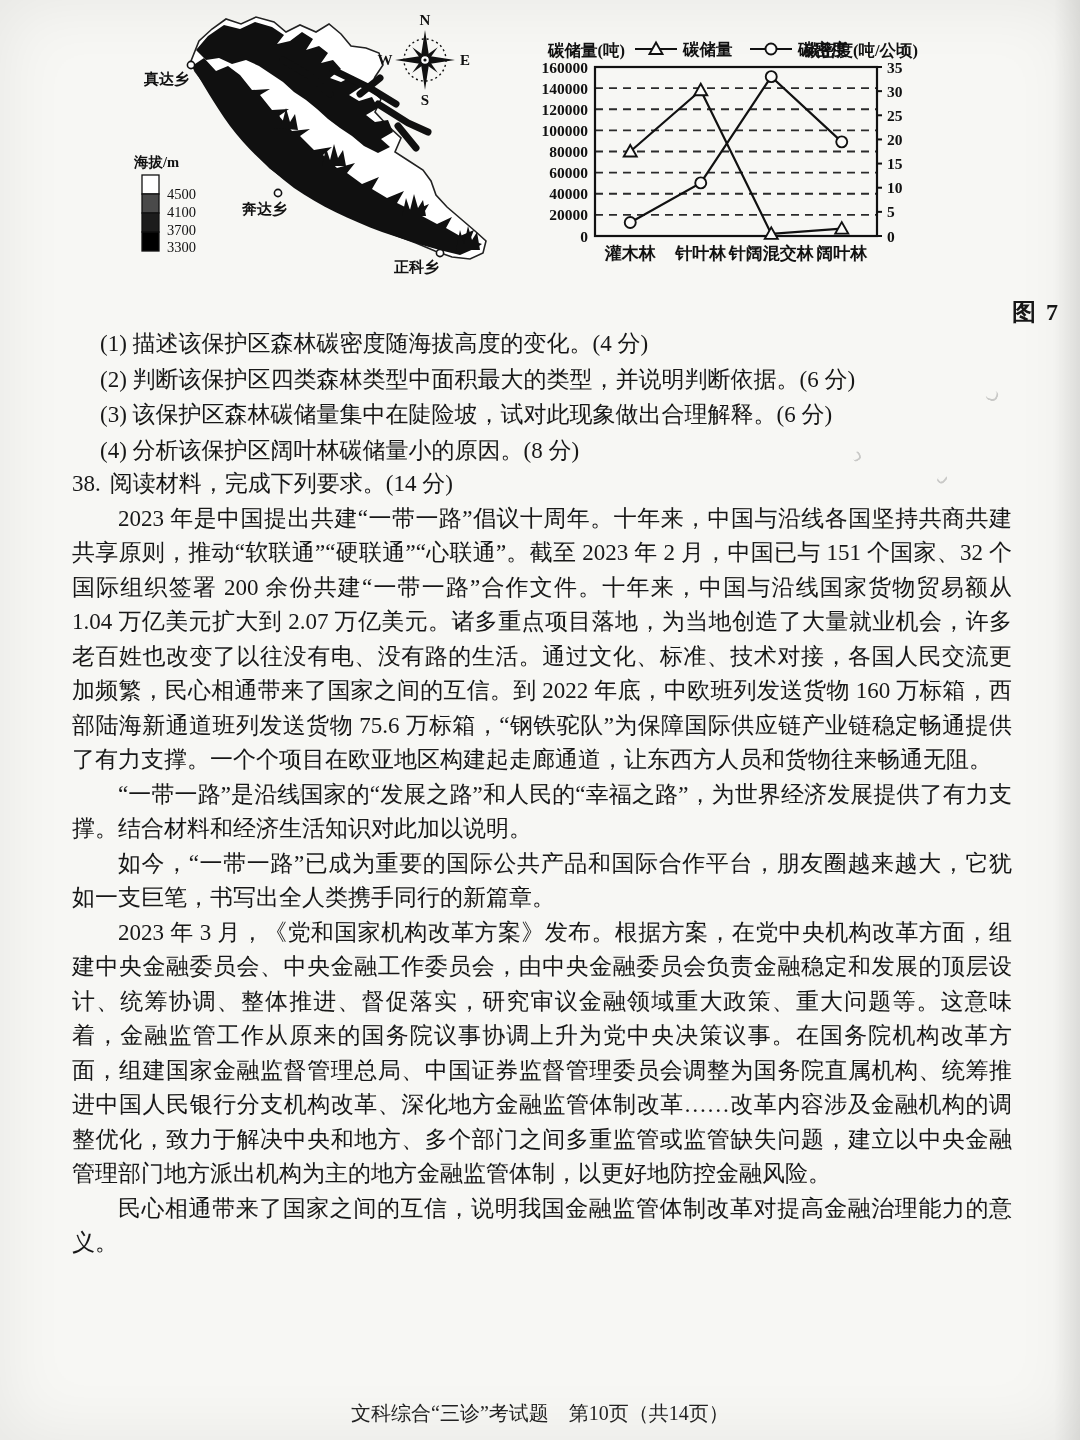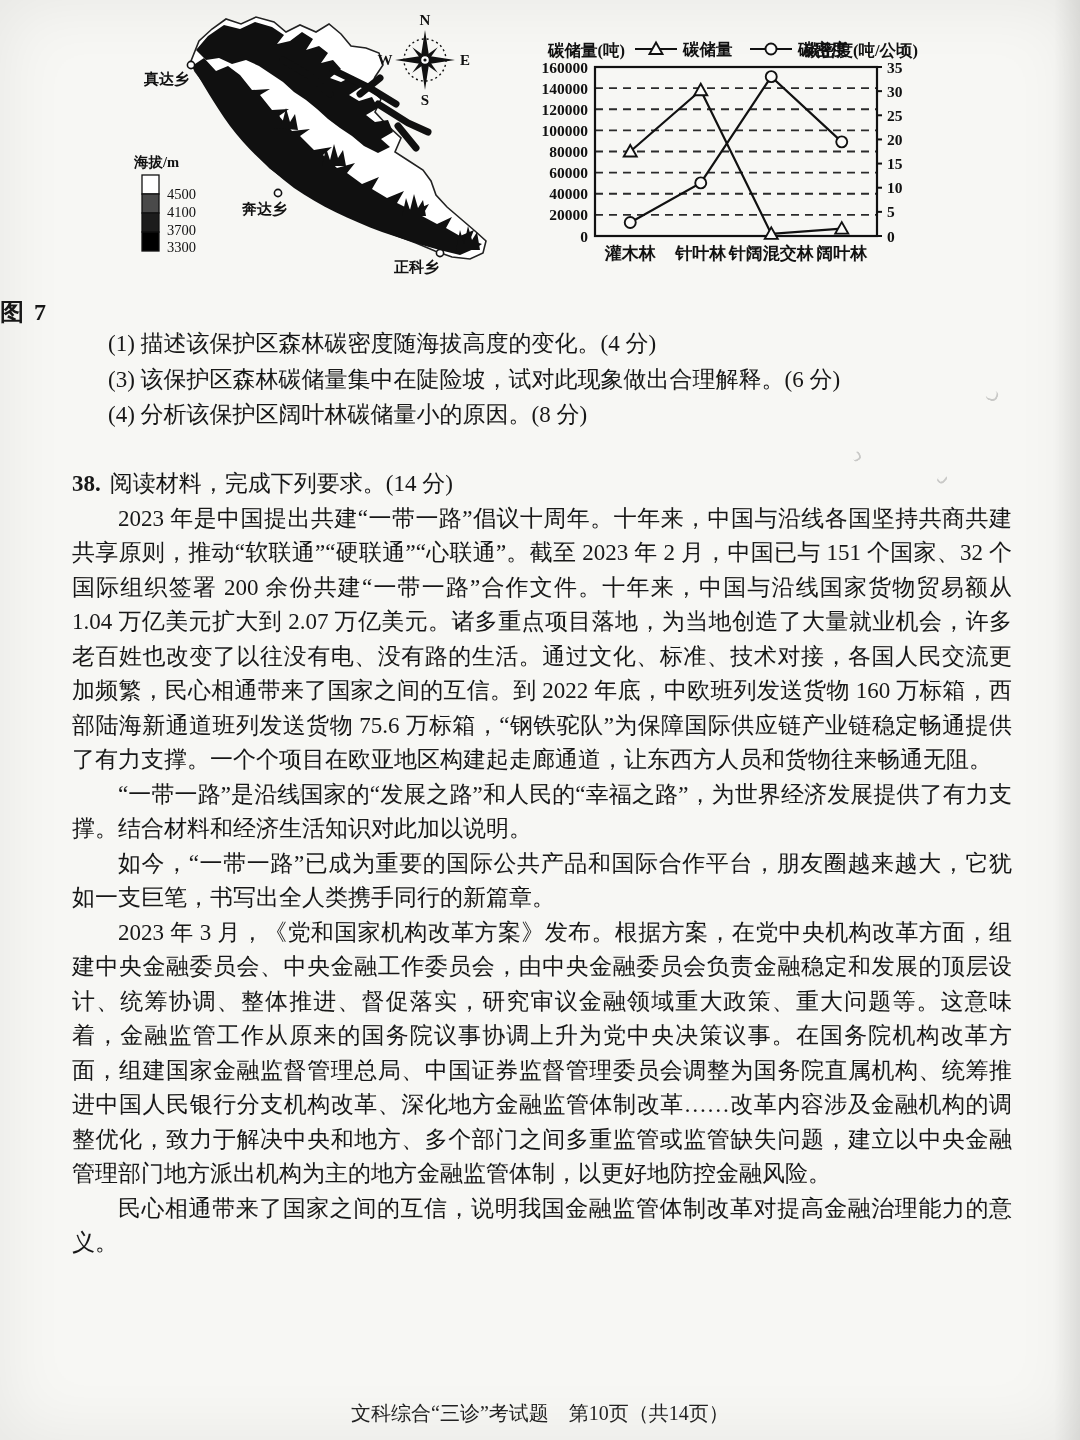--- a/index.html
+++ b/index.html
@@ -22,29 +22,29 @@
   .grid{stroke:#2a2a2a;stroke-width:1.8;stroke-dasharray:8 6;}
   .frame{fill:none;stroke:#111;stroke-width:2.2;}
   .axl{stroke:#111;stroke-width:2;}
   .ln{fill:none;stroke:#111;stroke-width:2.2;}
   .mark{fill:#fbfbf9;stroke:#111;stroke-width:1.9;}
   .tick{font-size:15.5px;font-weight:700;fill:#111;}
   .cat{font-size:17px;font-weight:700;fill:#111;}
   .axt{font-size:16.5px;font-weight:700;fill:#111;}
   .ta-e{text-anchor:end;} .ta-m{text-anchor:middle;}
   
-  .fig-caption{position:absolute;left:0;top:296px;width:1060px;text-align:left;
+  .fig-caption{position:absolute;left:0;top:296px;width:1060px;text-align:right;
     font-size:24px;font-weight:700;letter-spacing:2px;}
-  .sub-questions{position:absolute;left:108px;top:326px;width:900px;
+  .sub-questions{position:absolute;left:100px;top:326px;width:900px;
     font-size:23px;line-height:35.6px;}
   .text-flow{position:absolute;left:72px;top:467px;width:940px;
     font-size:23px;line-height:34.5px;text-align:justify;}
   .para{margin:0;}
   .indent{text-indent:2em;font-family:Liberation Serif, serif;}
-  .qhead .qnum{font-weight:700;margin-right:9px;}
+  .qhead .qnum{font-weight:400;margin-right:9px;}
   .footer{position:absolute;left:0;top:1400px;width:1080px;text-align:center;
     font-size:20px;color:#222;}
   
   .artifact{position:absolute;opacity:.28;border-right:2px solid #555;
     border-bottom:2px solid #555;border-radius:60% 40% 55% 45%;pointer-events:none;}
 </style>
 </head>
 <body>
 
 <div class="page">
@@ -172,20 +172,21 @@
         <line x1="215" y1="13" x2="257" y2="13" class="ln"></line>
         <circle cx="236" cy="13" r="5.5" class="mark"></circle>
         <text x="263" y="19" class="axt">碳密度</text>
       </svg>
   </div>
 
   <div class="fig-caption">图 7</div>
 
   <div class="sub-questions">
     <div class="sub-q">(1) 描述该保护区森林碳密度随海拔高度的变化。(4 分)</div>
+    <div class="sub-q">(2) 判断该保护区四类森林类型中面积最大的类型，并说明判断依据。(6 分)</div>
     <div class="sub-q">(3) 该保护区森林碳储量集中在陡险坡，试对此现象做出合理解释。(6 分)</div>
     <div class="sub-q">(4) 分析该保护区阔叶林碳储量小的原因。(8 分)</div>
   </div>
 
   <div class="text-flow">
     <div class="para qhead">
       <span class="qnum">38.</span><span>阅读材料，完成下列要求。(14 分)</span>
     </div>
     <p class="para indent">2023 年是中国提出共建“一带一路”倡议十周年。十年来，中国与沿线各国坚持共商共建共享原则，推动“软联通”“硬联通”“心联通”。截至 2023 年 2 月，中国已与 151 个国家、32 个国际组织签署 200 余份共建“一带一路”合作文件。十年来，中国与沿线国家货物贸易额从 1.04 万亿美元扩大到 2.07 万亿美元。诸多重点项目落地，为当地创造了大量就业机会，许多老百姓也改变了以往没有电、没有路的生活。通过文化、标准、技术对接，各国人民交流更加频繁，民心相通带来了国家之间的互信。到 2022 年底，中欧班列发送货物 160 万标箱，西部陆海新通道班列发送货物 75.6 万标箱，“钢铁驼队”为保障国际供应链产业链稳定畅通提供了有力支撑。一个个项目在欧亚地区构建起走廊通道，让东西方人员和货物往来畅通无阻。</p>
     <p class="para indent">“一带一路”是沿线国家的“发展之路”和人民的“幸福之路”，为世界经济发展提供了有力支撑。结合材料和经济生活知识对此加以说明。</p>

